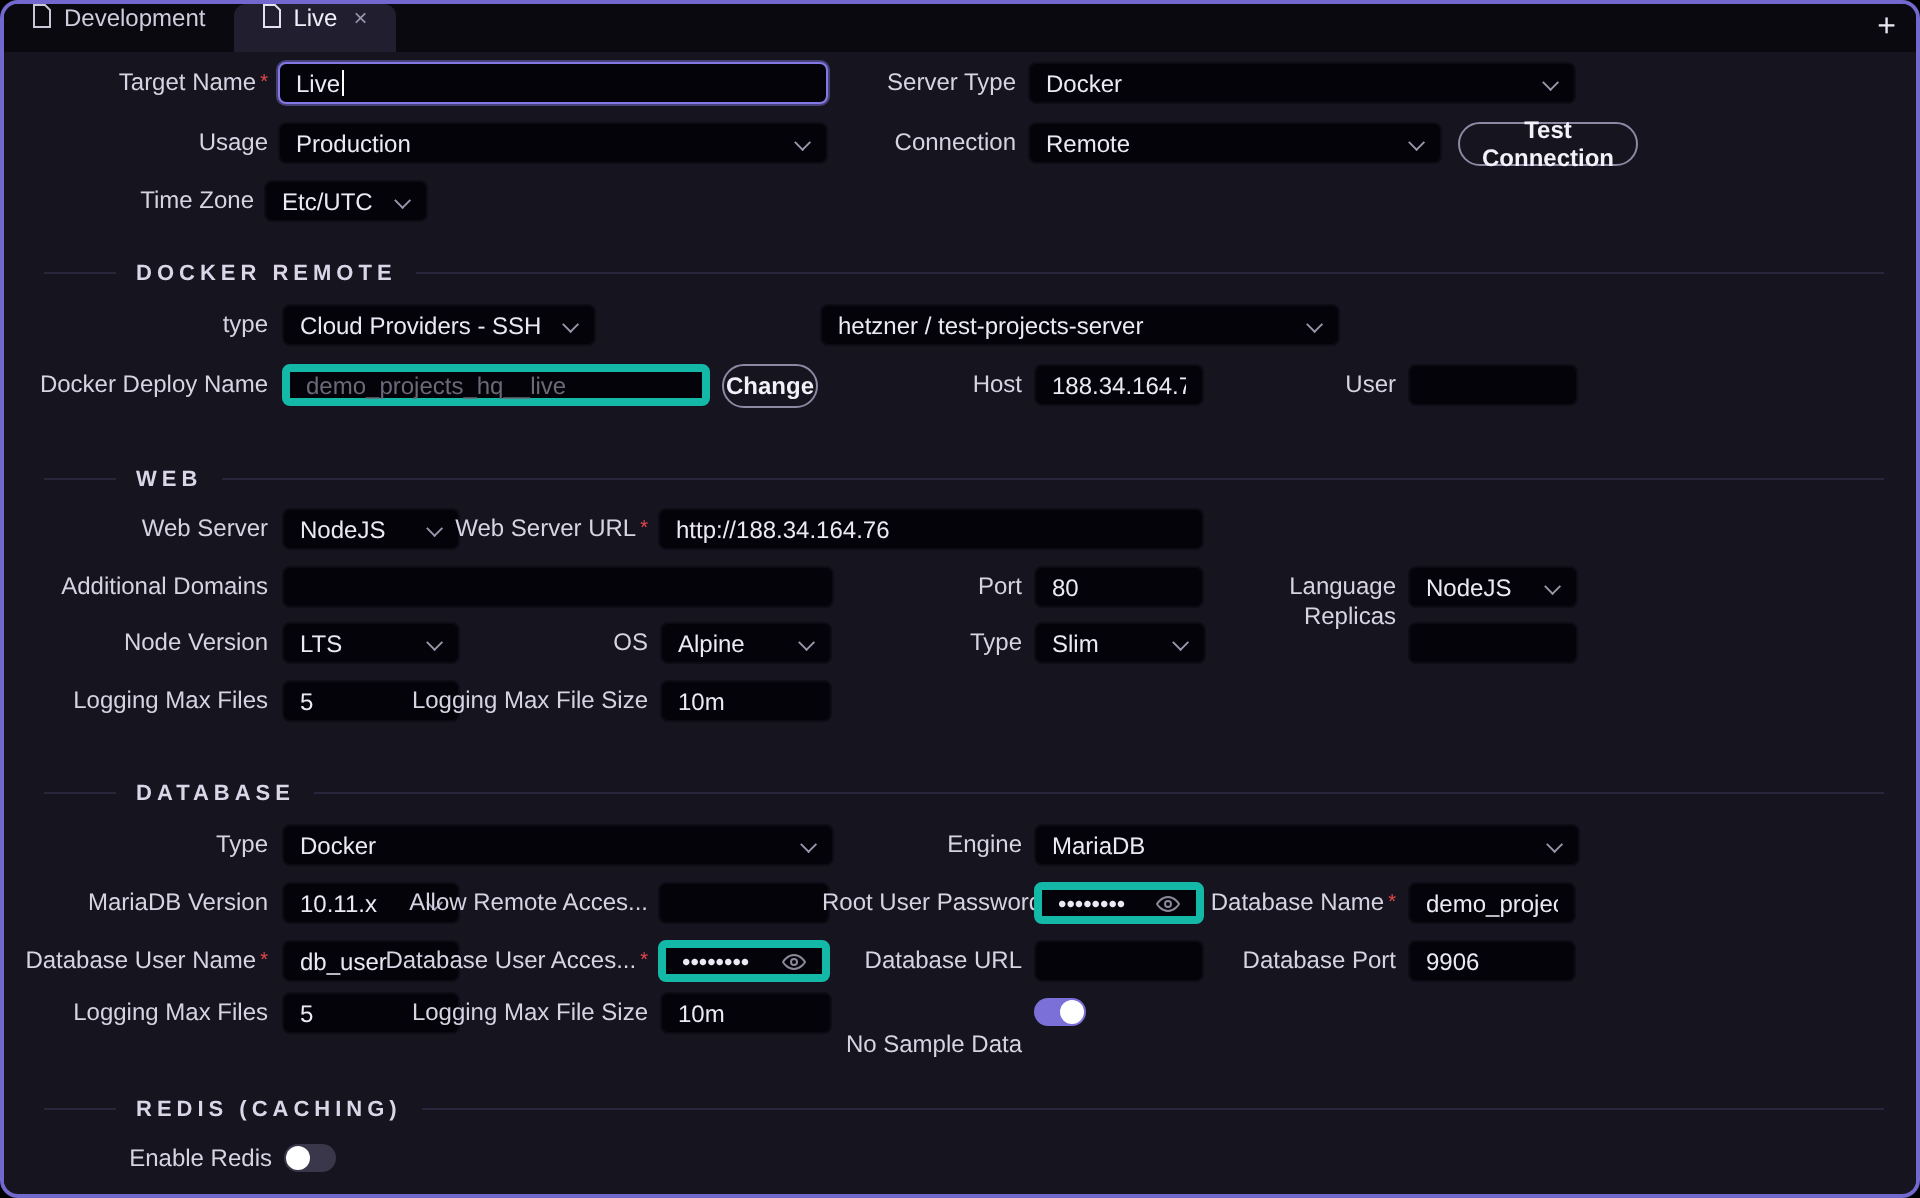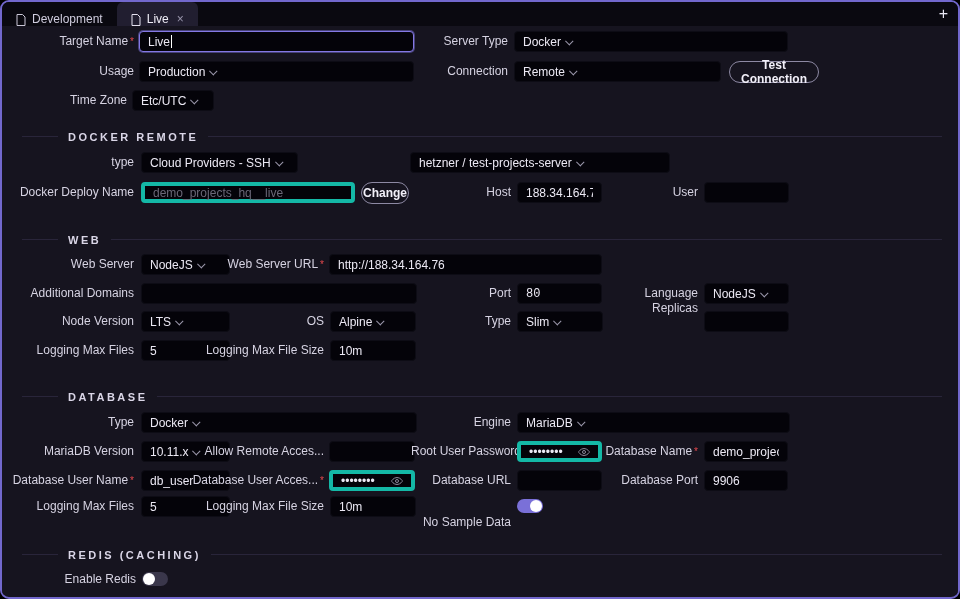--- a/index.html
+++ b/index.html
@@ -1,32 +1,32 @@
 <!DOCTYPE html>
 <html><head>
 <meta charset="utf-8">
 <style>
   * { margin:0; padding:0; box-sizing:border-box; }
   body { background:#000; font-family:"Liberation Sans", sans-serif; }
   .window { position:relative; width:960px; height:599px; border:2px solid #7268cd; border-radius:9px; overflow:hidden; background:#16141f; }
   .tabbar { position:relative; height:24px; background:#0a0910; display:flex; align-items:stretch; }
-  .tab { display:flex; align-items:flex-end; gap:6px; padding:0 14px; font-size:12px; color:#cfccdd; cursor:pointer; }
+  .tab { display:flex; align-items:flex-start; gap:6px; padding:0 14px; font-size:12px; color:#cfccdd; cursor:pointer; }
   .tab.active { background:#211e30; color:#f0eef8; border-radius:6px 6px 0 0; }
   .tab .close { color:#9a96ad; font-size:12px; margin-left:2px; cursor:pointer; }
   .tab-add { position:absolute; right:10px; top:0; height:24px; display:flex; align-items:center; color:#e8e6f2; font-size:16px; cursor:pointer; }
   .panel { position:relative; width:956px; height:569px; background:#16141f; }
   .lbl { position:absolute; height:21px; line-height:21px; text-align:right; color:#d6d3e2; font-size:12px; white-space:nowrap; }
   .req::after { content:"*"; color:#e5484d; font-size:10px; vertical-align:top; margin-left:2px; }
   .ctl { position:absolute; height:21px; background:#040309; border:1px solid #0d0c15; border-radius:4px; color:#ece9f4; font-size:12px; line-height:19px; padding:0 8px; }
   input.ctl { outline:none; }
   .dctl { position:absolute; height:21px; background:#040309; border:4px solid #14b8a6; border-radius:4px; color:#ece9f4; font-size:12px; display:flex; align-items:center; padding:0 8px; }
   .dctl.focused { border:1px solid #8478e4; box-shadow:0 0 0 1px rgba(131,121,230,.45); }
   .dctl.disabled span { color:#6b6878; }
   .caret { display:inline-block; width:1px; height:13px; background:#ffffff; margin-left:1px; }
-  .sel { position:absolute; height:21px; background:#040309; border:1px solid #0d0c15; border-radius:4px; color:#ece9f4; font-size:12px; display:flex; align-items:center; justify-content:flex-start; padding:0 8px; cursor:pointer; }
+  .sel { position:absolute; height:21px; background:#040309; border:1px solid #0d0c15; border-radius:4px; color:#ece9f4; font-size:12px; display:flex; align-items:center; justify-content:space-between; padding:0 8px; cursor:pointer; }
   .chev { width:6px; height:6px; border-left:1.4px solid #9a97ab; border-bottom:1.4px solid #9a97ab; transform:rotate(-45deg) translateY(-1px); flex:none; margin-left:6px; }
   .pw { justify-content:space-between; }
   .btn { position:absolute; height:22px; background:transparent; border:1px solid #8d89a3; border-radius:11px; color:#f2f0f9; font-size:12px; font-weight:700; display:flex; align-items:center; justify-content:center; cursor:pointer; }
   .sect { position:absolute; left:20px; width:920px; height:13px; display:flex; align-items:center; color:#dad6e7; font-size:11px; font-weight:700; letter-spacing:2.5px; white-space:nowrap; }
   .sect::before { content:""; width:36px; height:1px; background:#29253a; margin-right:10px; }
   .sect::after { content:""; flex:1; height:1px; background:#29253a; margin-left:10px; }
   .switch { position:absolute; width:26px; height:14px; border-radius:7px; background:#3a374b; cursor:pointer; }
   .switch .knob { position:absolute; top:1px; left:1px; width:12px; height:12px; border-radius:50%; background:#fff; }
   .switch.on { background:#7a70d8; }
   .switch.on .knob { left:13px; }
@@ -113,21 +113,21 @@
     <div class="sel" style="left:139px;top:228px;width:89px">
         <span>NodeJS</span>
         <span class="chev"></span>
       </div>
     <div class="lbl req" style="left:172px;top:228px;width:150px">Web Server URL</div>
     <input class="ctl" style="left: 327px; top: 228px; width: 273px;" value="http://188.34.164.76">
 
     <div class="lbl" style="left:0;top:257px;width:132px">Additional Domains</div>
     <input class="ctl" style="left: 139px; top: 257px; width: 276px;" value="">
     <div class="lbl" style="left:409px;top:257px;width:100px">Port</div>
-    <input class="ctl" style="left: 515px; top: 257px; width: 85px; font-family: Liberation Mono, monospace;" value="80">
+    <input class="ctl" style="left: 515px; top: 257px; width: 85px;" value="80">
     <div class="lbl" style="left:596px;top:257px;width:100px">Language</div>
     <div class="sel" style="left:702px;top:257px;width:85px">
         <span>NodeJS</span>
         <span class="chev"></span>
       </div>
 
     <div class="lbl" style="left:0;top:285px;width:132px">Node Version</div>
     <div class="sel" style="left:139px;top:285px;width:89px">
         <span>LTS</span>
         <span class="chev"></span>

